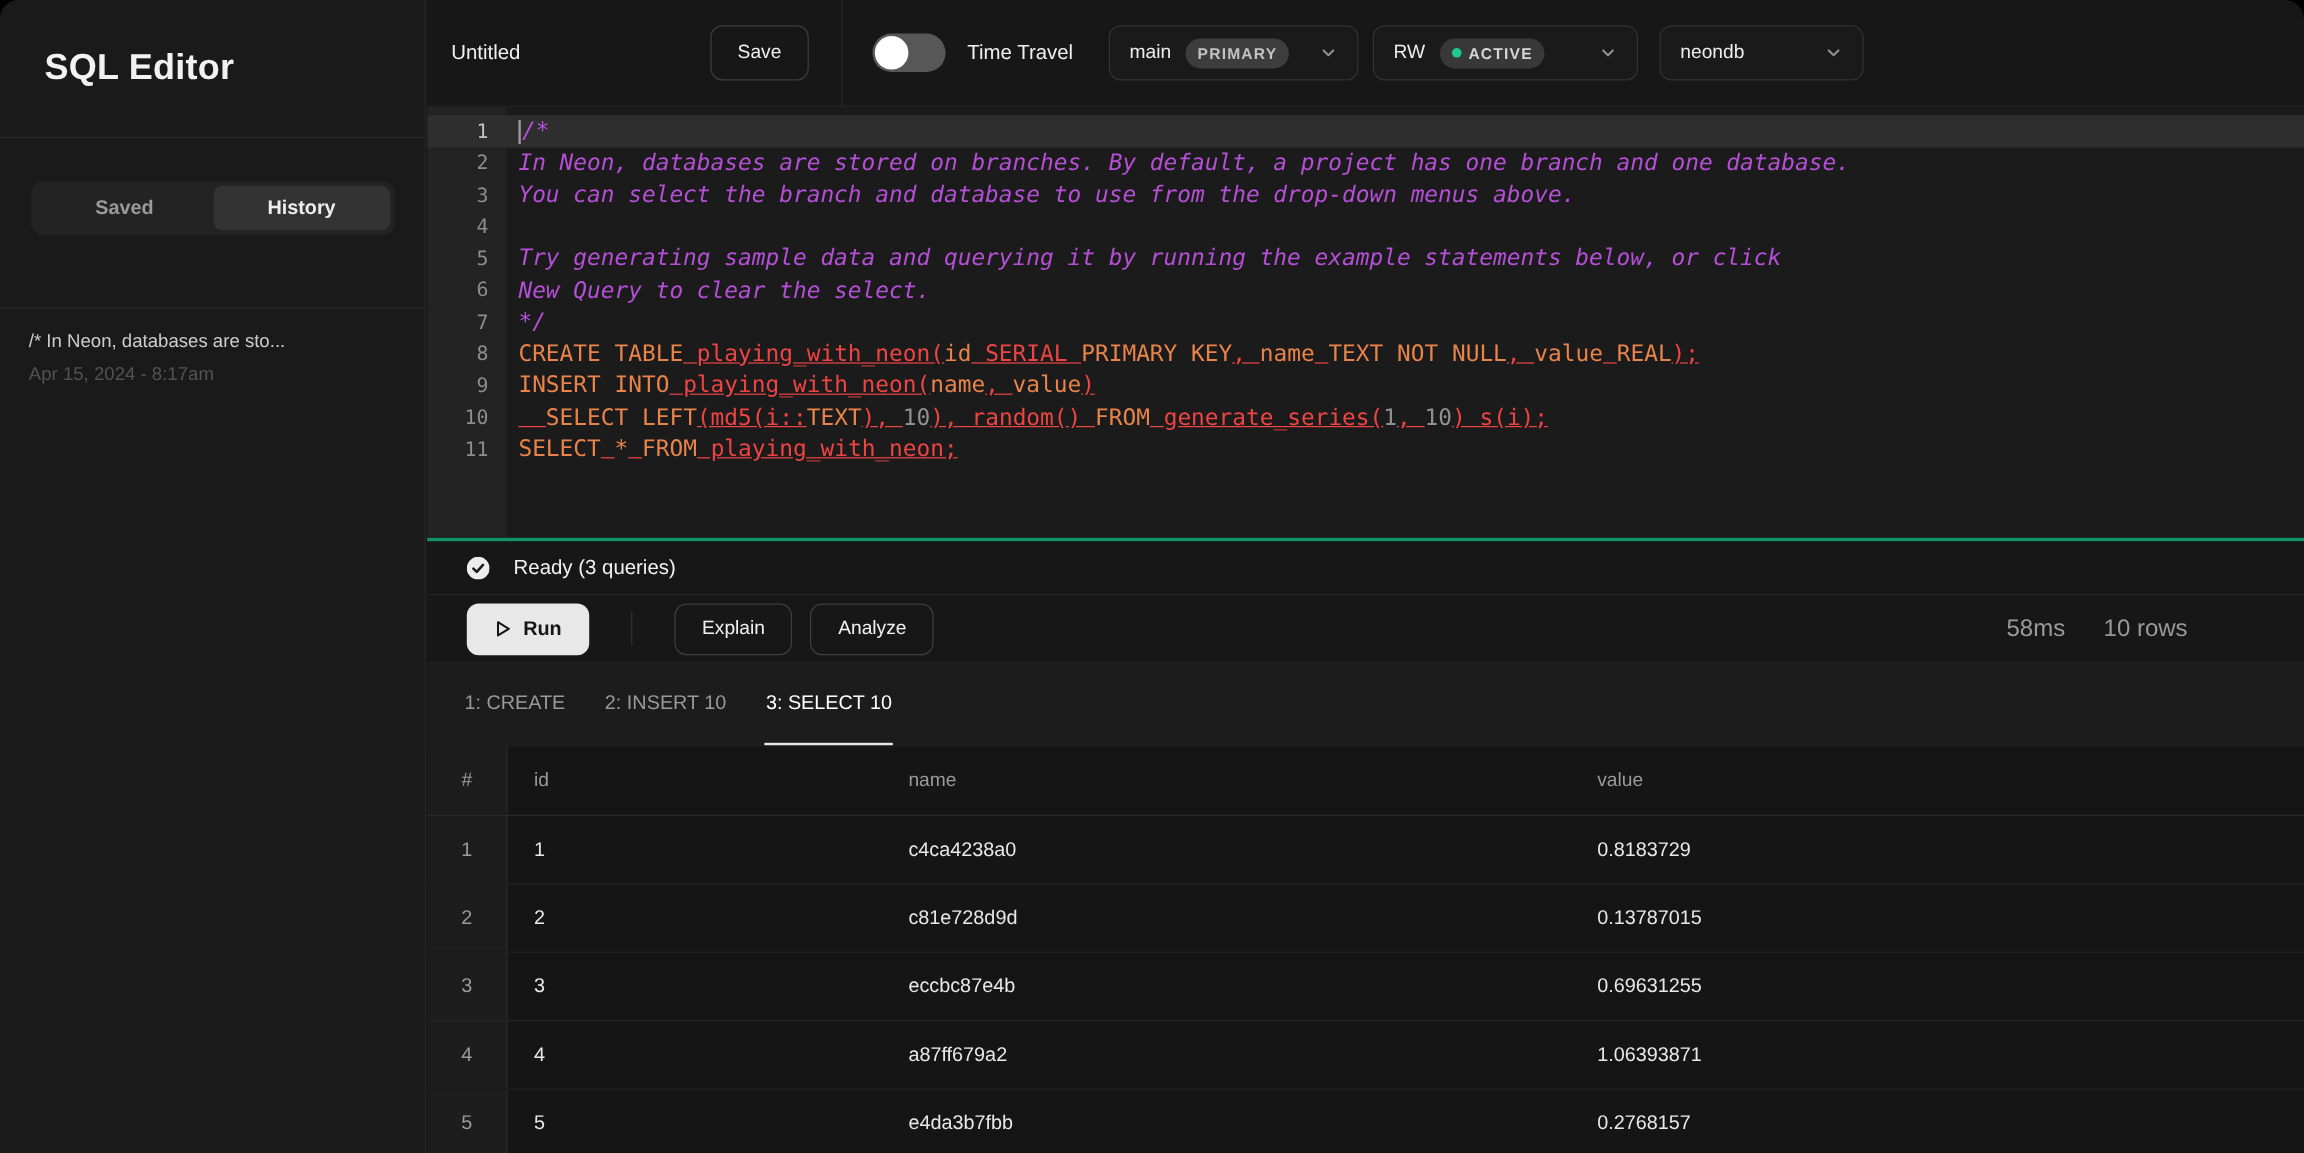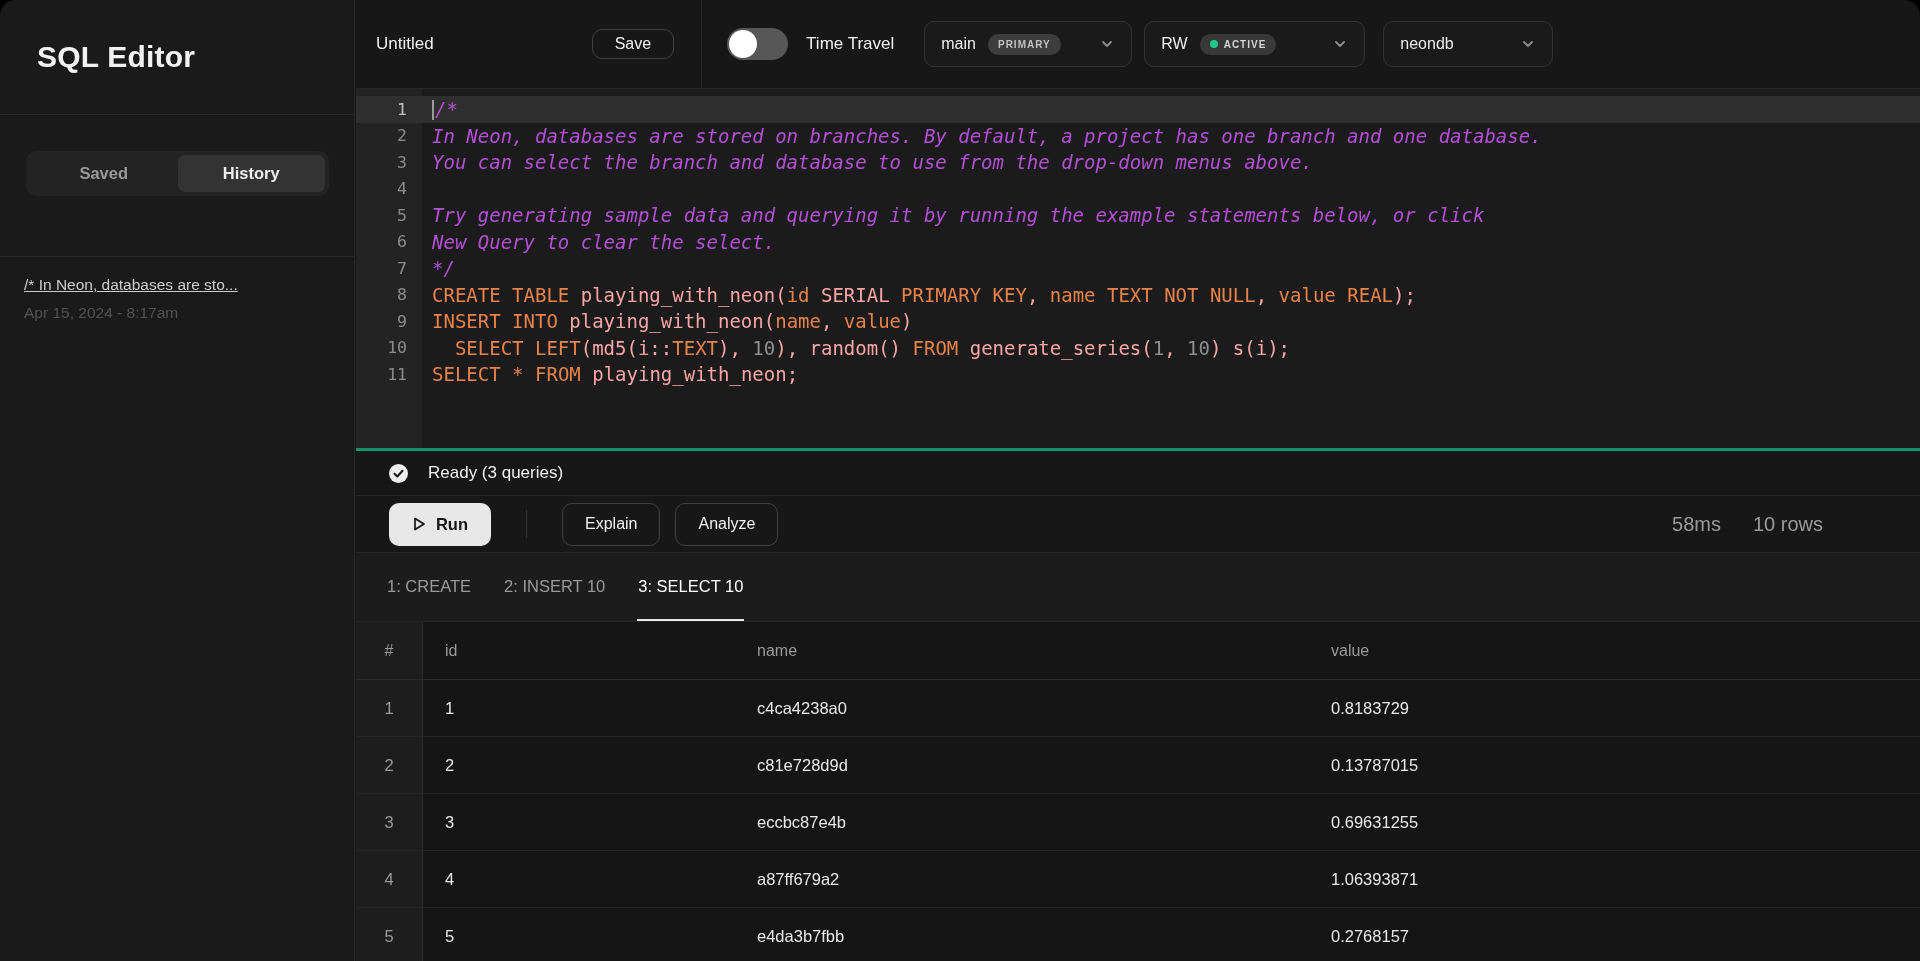--- a/index.html
+++ b/index.html
@@ -9,56 +9,56 @@
 
   
   .sidebar { position:absolute; left:0; top:0; bottom:0; width:355px; background:#1a1a1a; border-right:1px solid #282828; }
   .sidebar-header { height:115px; border-bottom:1px solid #282828; display:flex; align-items:center; padding:0 37px; }
   .sidebar-header h1 { font-size:30px; font-weight:700; color:#f2f2f2; letter-spacing:.2px; }
   .segmented { margin:36px 25px 0 26px; height:45px; background:#232323; border-radius:10px; padding:4px; display:flex; }
   .segment { flex:1; display:flex; align-items:center; justify-content:center; font-size:16.5px; color:#9a9a9a; border-radius:7px; cursor:pointer;font-weight:bold; }
   .segment.active { background:#333333; color:#ededed; }
   .sidebar-sep { margin-top:60px; border-bottom:1px solid #282828; }
   .history-item { padding:19px 24px; }
-  .history-preview { font-size:15.5px; color:#cdcdcd; white-space:nowrap; overflow:hidden;text-decoration:underline; }
+  .history-preview { font-size:15.5px; color:#cdcdcd; white-space:nowrap; overflow:hidden; }
   .history-date { font-size:15.5px; color:#525252; margin-top:10px; }
 
   
   .main { position:absolute; left:356px; right:0; top:0; bottom:0; display:flex; flex-direction:column; }
 
   
   .topbar { height:89px; border-bottom:1px solid #262626; display:flex; align-items:center; padding-left:20px; flex:none; }
   .query-name { font-size:17px; color:#f0f0f0; }
   .btn { border:1px solid #3f3f3f; background:transparent; color:#f0f0f0; font-size:16px;
-         border-radius:10px; height:30px; padding:0 22px; font-family:inherit; cursor:pointer; }
+         border-radius:10px; height:46px; padding:0 22px; font-family:inherit; cursor:pointer; }
   .save-btn { margin-left:158px; }
   .vdiv { width:1px; height:89px; background:#262626; margin-left:27px; }
   .toggle { margin-left:25px; width:61px; height:32px; border-radius:16px; background:#575757; position:relative; cursor:pointer; flex:none; }
   .toggle .knob { position:absolute; left:2px; top:2px; width:28px; height:28px; border-radius:50%; background:#fff; }
   .tt-label { margin-left:18px; font-size:17px; color:#f0f0f0; }
   .select { height:46px; border:1px solid #333; border-radius:10px; display:flex; align-items:center; padding:0 16px; cursor:pointer; background:#1a1a1a; }
   .select-branch  { margin-left:30px; width:208px; }
   .select-compute { margin-left:12px; width:221px; }
   .select-db      { margin-left:18px; width:170px; }
   .select .name { font-size:16px; color:#ededed; }
-  .pill { margin-left:12px; background:#3d3d3d; border-radius:999px; padding:5px 10px; font-size:10px; letter-spacing:1px; color:#c2c2c2; font-weight:600; }
+  .pill { margin-left:12px; background:#3d3d3d; border-radius:999px; padding:5px 10px; font-size:13px; letter-spacing:1px; color:#c2c2c2; font-weight:600; }
   .pill.status { display:flex; align-items:center; gap:6px; background:#383838; color:#d6d6d6; }
   .dot { width:8px; height:8px; border-radius:50%; }
   .chev { margin-left:auto; flex:none; }
 
   
   .editor { position:relative; height:359px; background:#1b1b1b; flex:none; overflow:hidden; }
   .editor::before { content:""; position:absolute; left:0; top:0; bottom:0; width:66px; background:#232323; }
   .editor-lines { position:relative; padding-top:7px; font-family:"DejaVu Sans Mono", monospace; font-size:19px; }
   .editor-line { display:flex; height:26.5px; align-items:center; white-space:pre; }
   .editor-line.active { background:#2e2e2e; }
   .gutter-num { flex:none; width:66px; text-align:right; padding-right:15px; font-size:16.5px; color:#8c8c8c; }
   .editor-line.active .gutter-num { color:#c0c0c0; }
   .code { padding-left:10px; }
-  .tok-p { color:#fca5a5; }
+  .tok-p { color:#ef4444;text-decoration:underline; }
   .tok-k { color:#e8834a; }
   .tok-c { color:#b44fd6; font-style:italic; }
   .tok-n { color:#909090; }
   .cursor { display:inline-block; width:2px; height:20px; background:#9a9a9a; vertical-align:text-bottom; margin-right:1px; }
   .green-line { height:3px; background:#12926a; flex:none; }
 
   
   .statusbar { height:45px; border-bottom:1px solid #262626; display:flex; align-items:center; padding-left:33px; gap:20px; flex:none; }
   .status-text { font-size:17px; color:#f0f0f0; }
 

